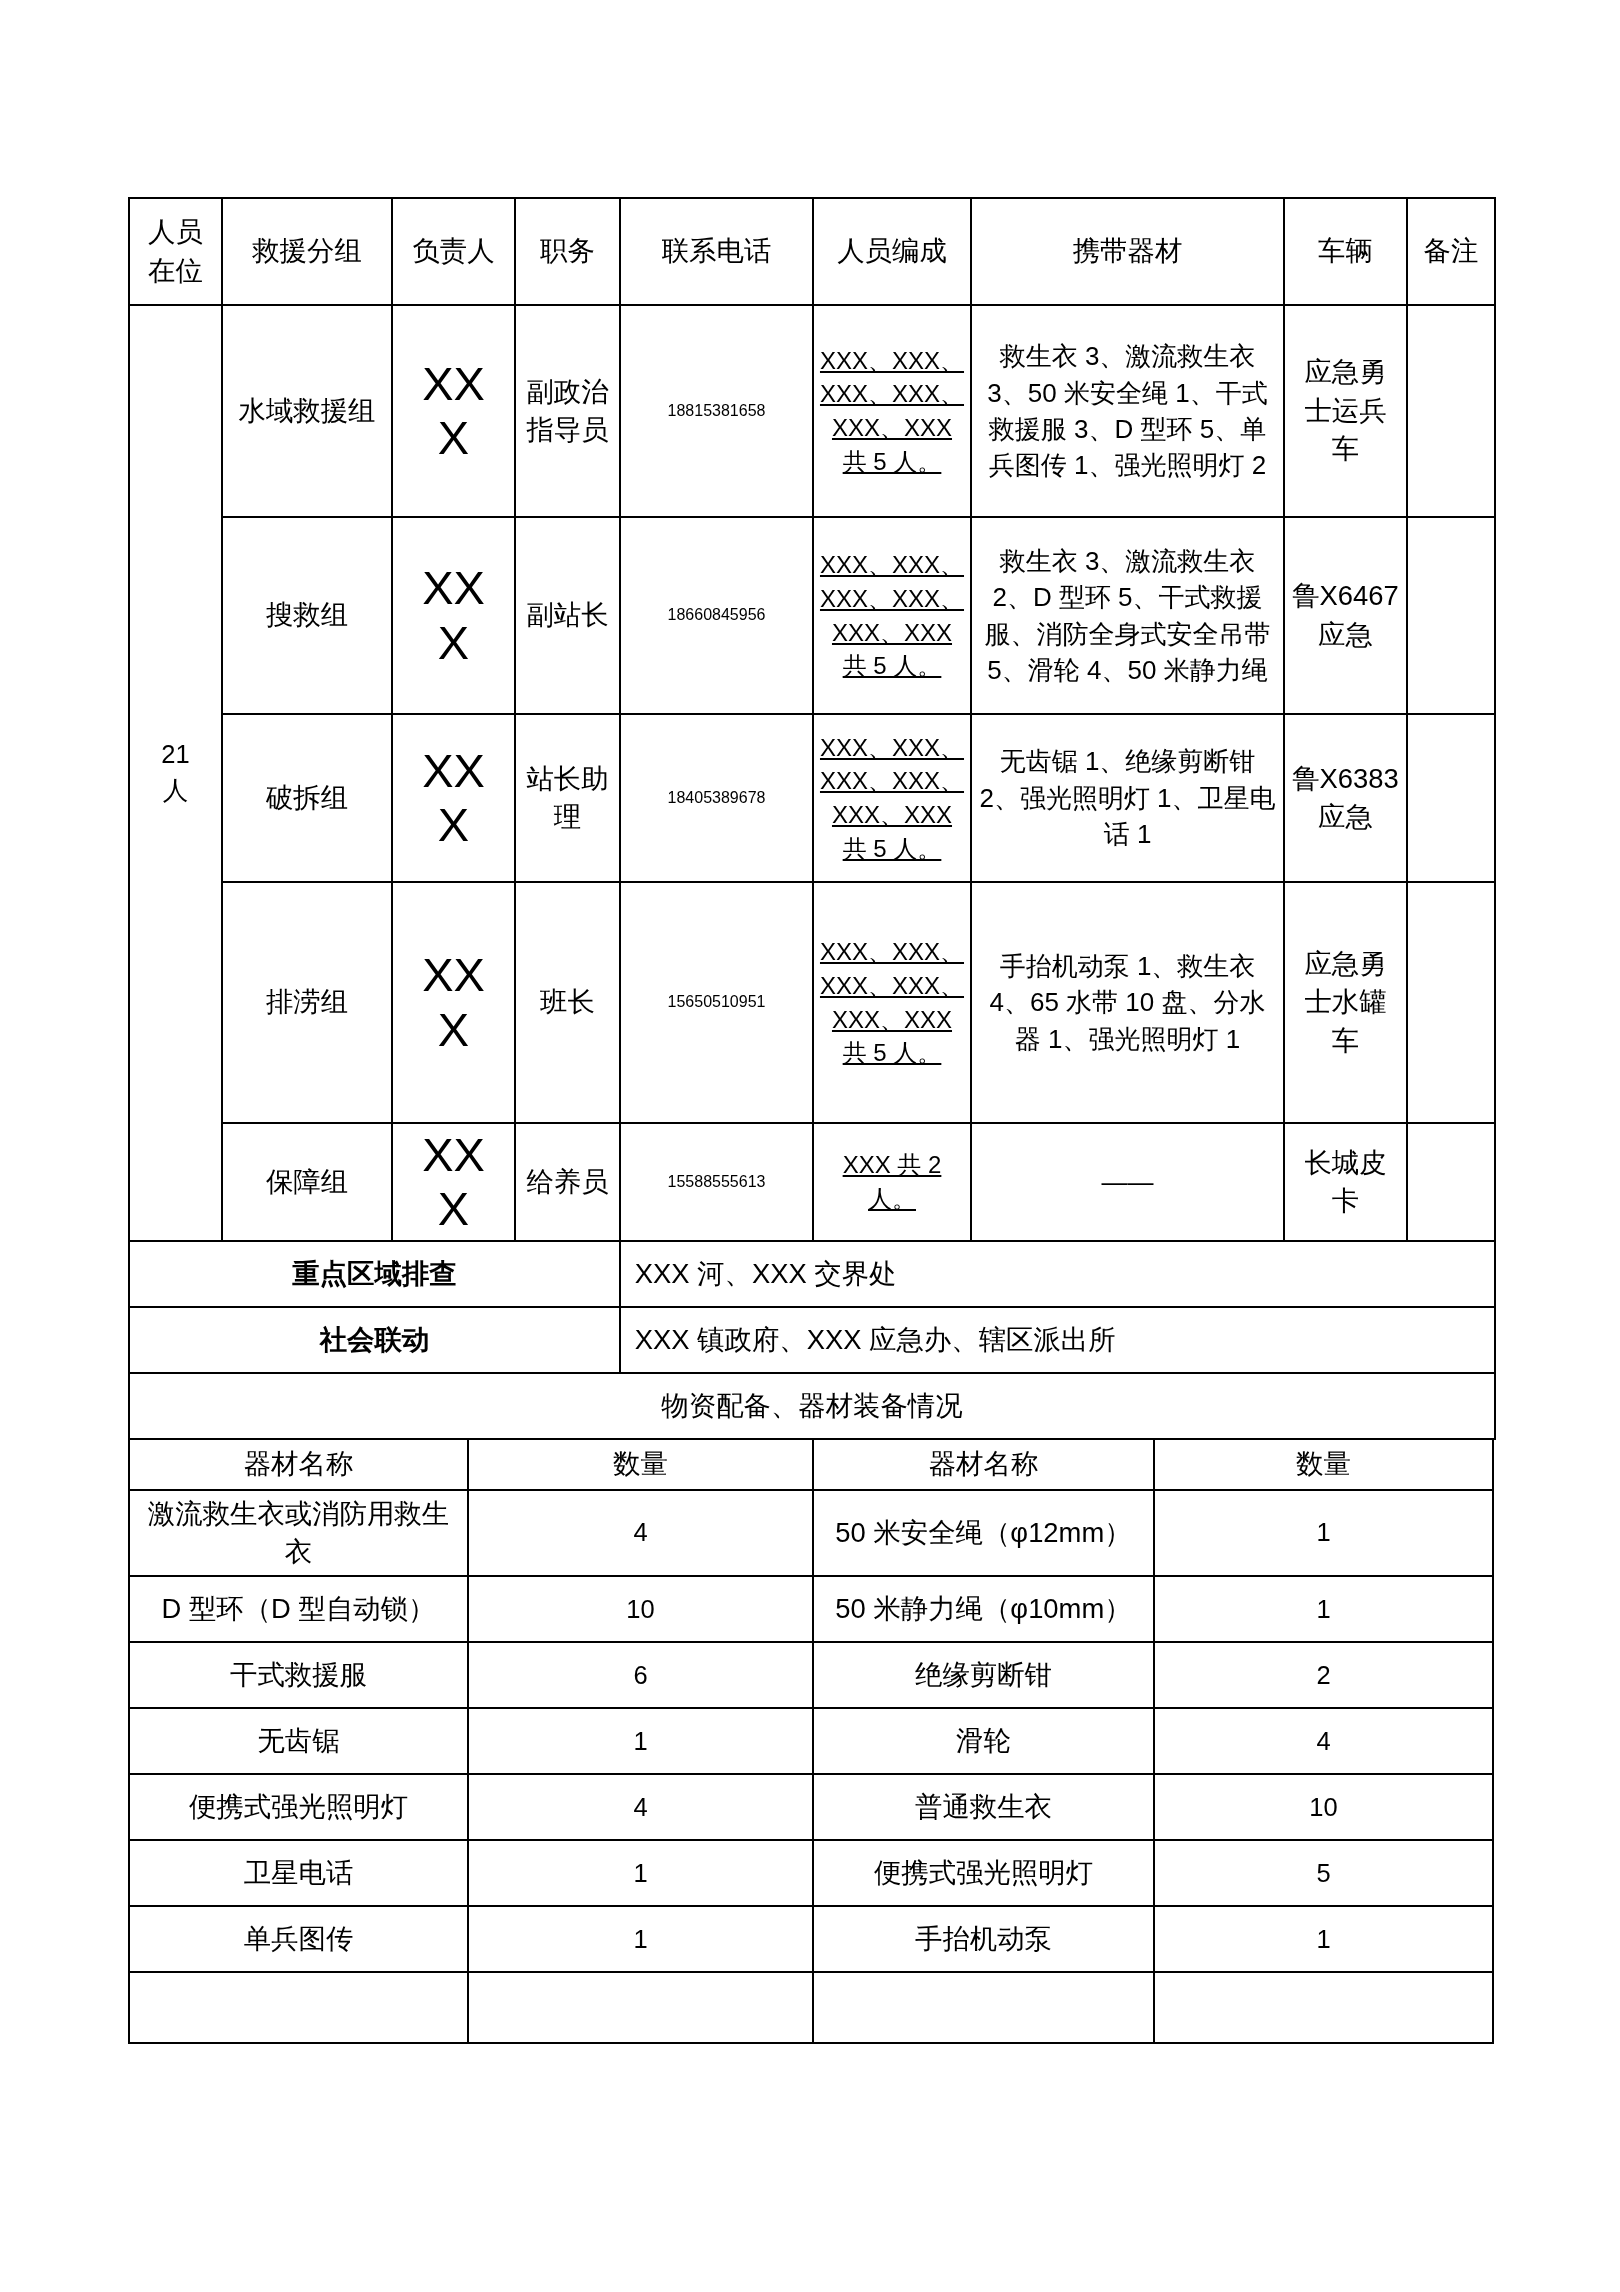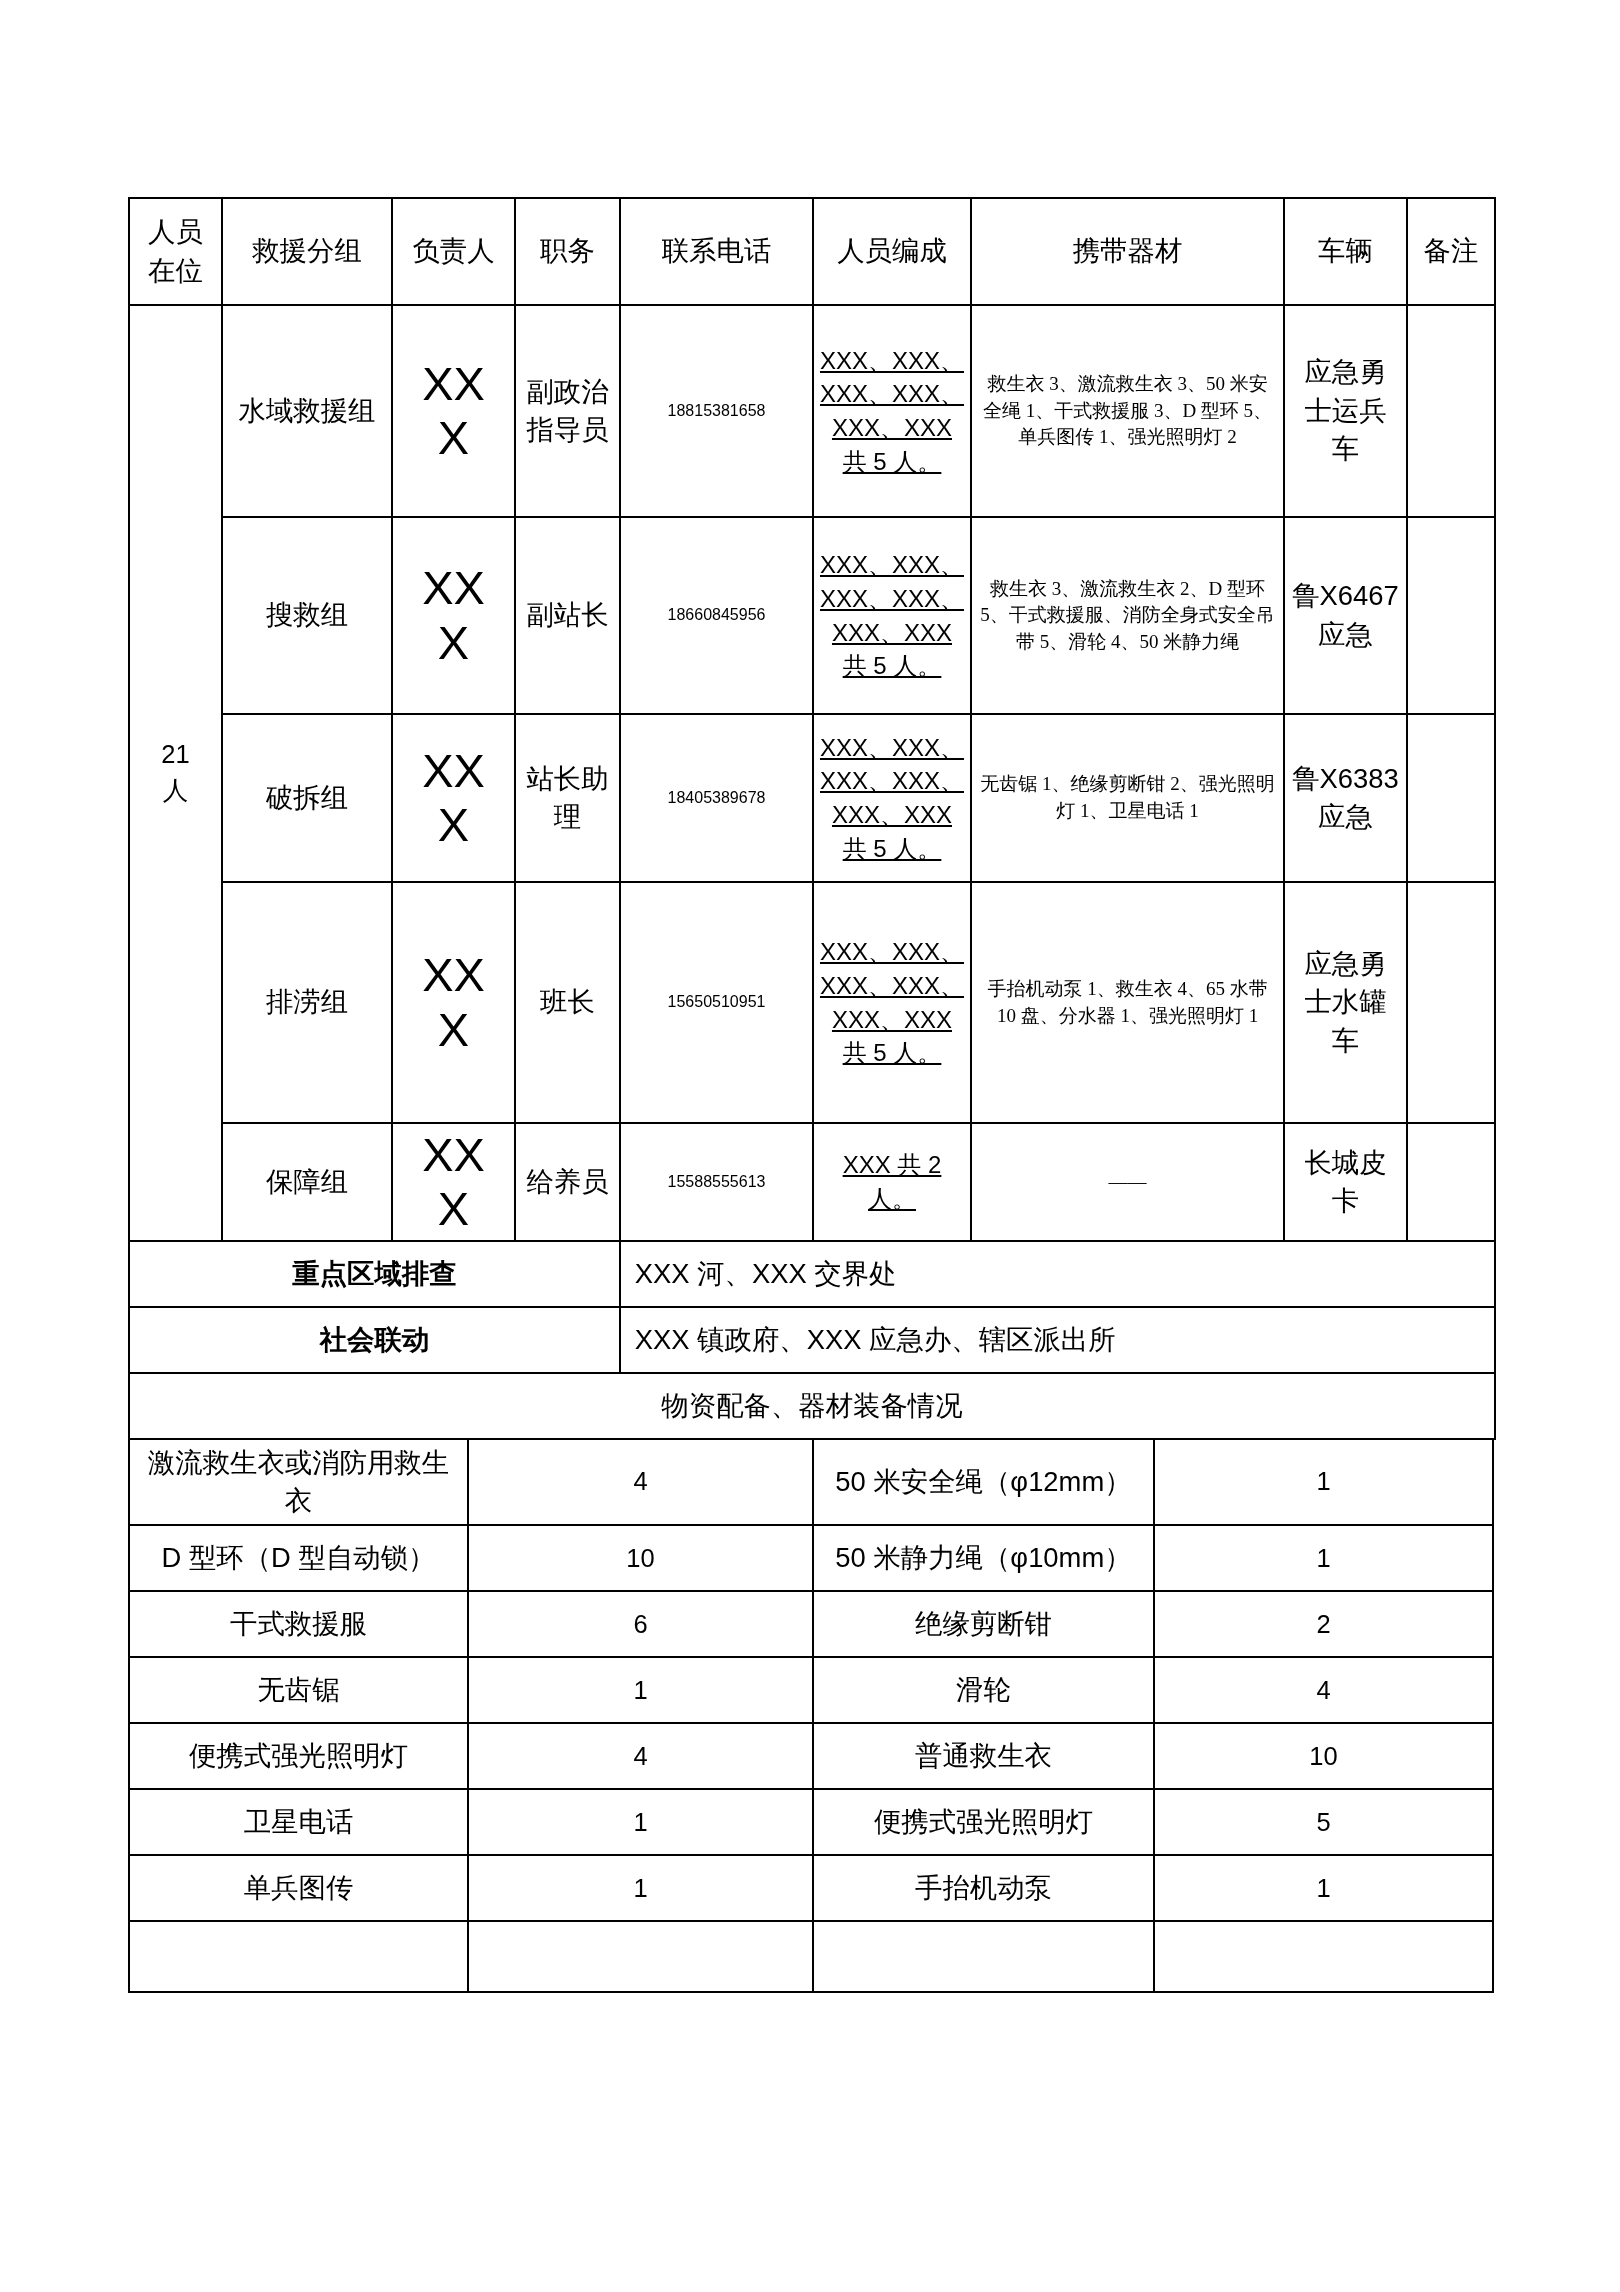--- a/index.html
+++ b/index.html
@@ -22,21 +22,21 @@
     line-height: 1.4;
     padding: 3.9px 5.9px;
     word-wrap: break-word;
     overflow-wrap: break-word;
   }
 
   .total-cell { font-size: 25.5px; white-space: pre-line; }
   .leader-cell { font-size: 47px; line-height: 1.15; padding: 3.9px 13.7px; word-break: break-all; }
   .phone-cell  { font-size: 16px; padding: 3.9px 2px; }
   .members-cell { font-size: 24px; text-decoration: underline; }
-  .equip-cell  { font-size: 19px; font-family: Liberation Serif, serif; }
+  .equip-cell  { font-size: 26px; }
 
   .bold-label { font-weight: bold; }
   .left-value { text-align: left; padding-left: 13.7px; }
 
   .equipment-table { margin-top: -2px; }
   .qty-cell { font-size: 25.5px; }
 </style>
 </head>
 <body>
 
@@ -144,20 +144,26 @@
 
     <table class="equipment-table">
       <colgroup>
         <col style="width:339px">
           <col style="width:345px">
           <col style="width:341px">
           <col style="width:339px">
       </colgroup>
 
       <tbody>
+          <tr style="height:51px">
+        <th>器材名称</th>
+        <th>数量</th>
+        <th>器材名称</th>
+        <th>数量</th>
+      </tr>
 
       <tr style="height:78px">
         <td>激流救生衣或消防用救生衣</td>
         <td class="qty-cell">4</td>
         <td>50 米安全绳（φ12mm）</td>
         <td class="qty-cell">1</td>
       </tr>
 
       <tr style="height:66px">
         <td>D 型环（D 型自动锁）</td>

